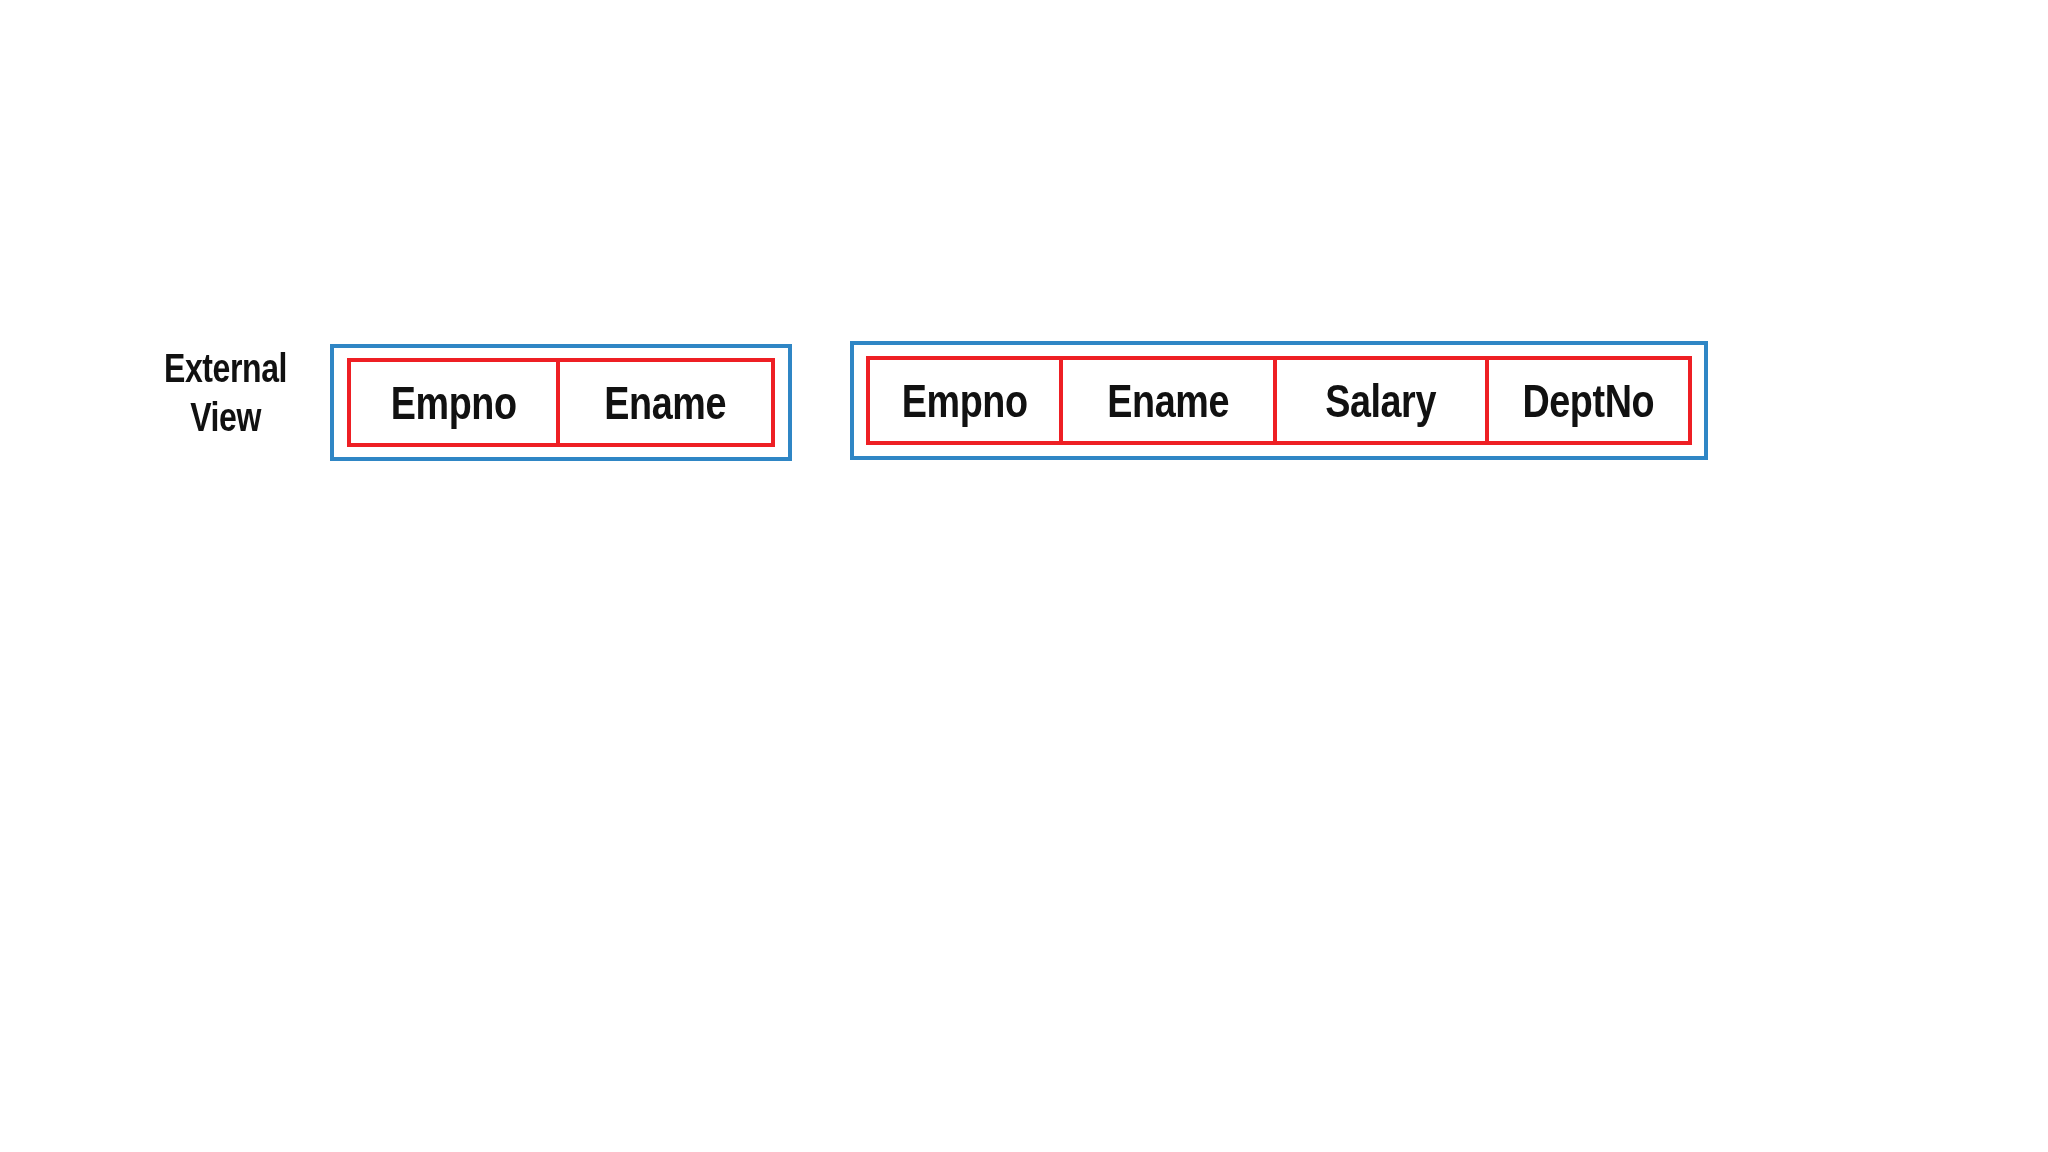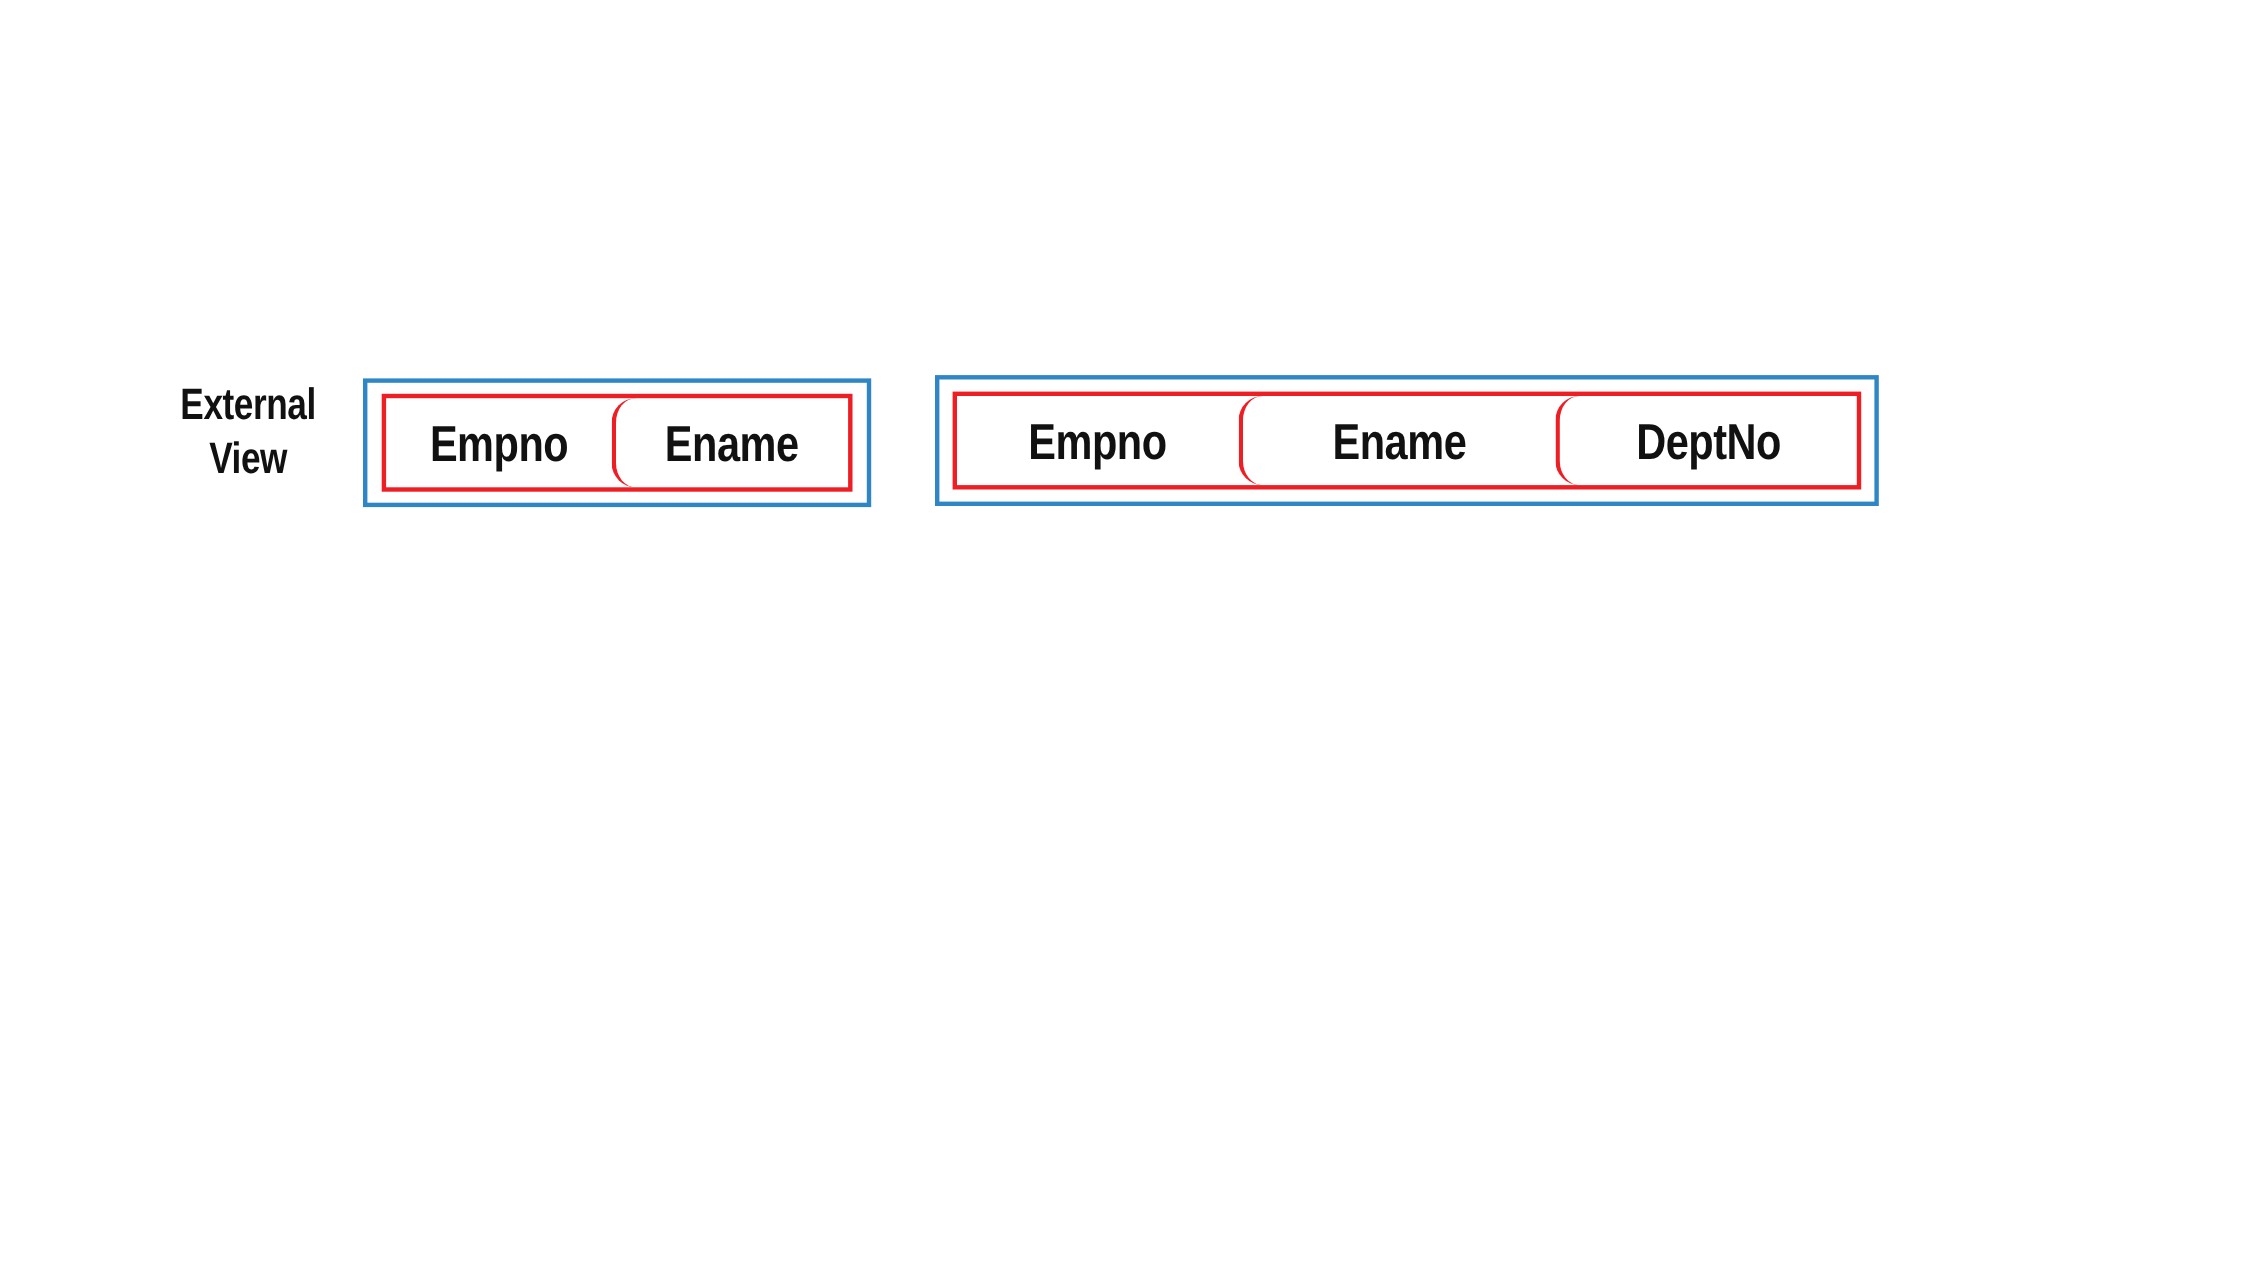--- a/index.html
+++ b/index.html
@@ -27,21 +27,21 @@
   .t1{left:330px;top:344px;width:462px;height:117px;padding:10px 13px;}
   .t2{left:850px;top:341px;width:858px;height:119px;padding:11px 12px;}
 
   
   .red-row{
     flex:1;box-sizing:border-box;border:4px solid var(--inner-box);
     display:flex;background:#ffffff;
   }
   .cell{
     display:flex;align-items:center;justify-content:center;
-    box-sizing:border-box;min-width:0;border-radius:22px;
+    box-sizing:border-box;min-width:0;
   }
   .cell + .cell{border-left:4px solid var(--inner-box);text-align:right;}
   .cell span{
     font-size:46px;font-weight:600;color:var(--text);
     transform:scaleX(.82);white-space:nowrap;letter-spacing:-0.5px;
   }
   
   .t1 .c0{flex:210;} .t1 .c1{flex:216;}
   .t2 .c0{flex:194;} .t2 .c1{flex:215;} .t2 .c2{flex:213;} .t2 .c3{flex:204;}
 </style>
@@ -67,19 +67,22 @@
   </div>
 
   <div class="blue-box t2">
     <div class="red-row">
       <div class="cell c0">
         <span>Empno</span>
       </div>
       <div class="cell c1">
         <span>Ename</span>
       </div>
+      <div class="cell c2">
+        <span>Salary</span>
+      </div>
       <div class="cell c3">
         <span>DeptNo</span>
       </div>
     </div>
   </div>
 
 </div>
 
 </body></html>

